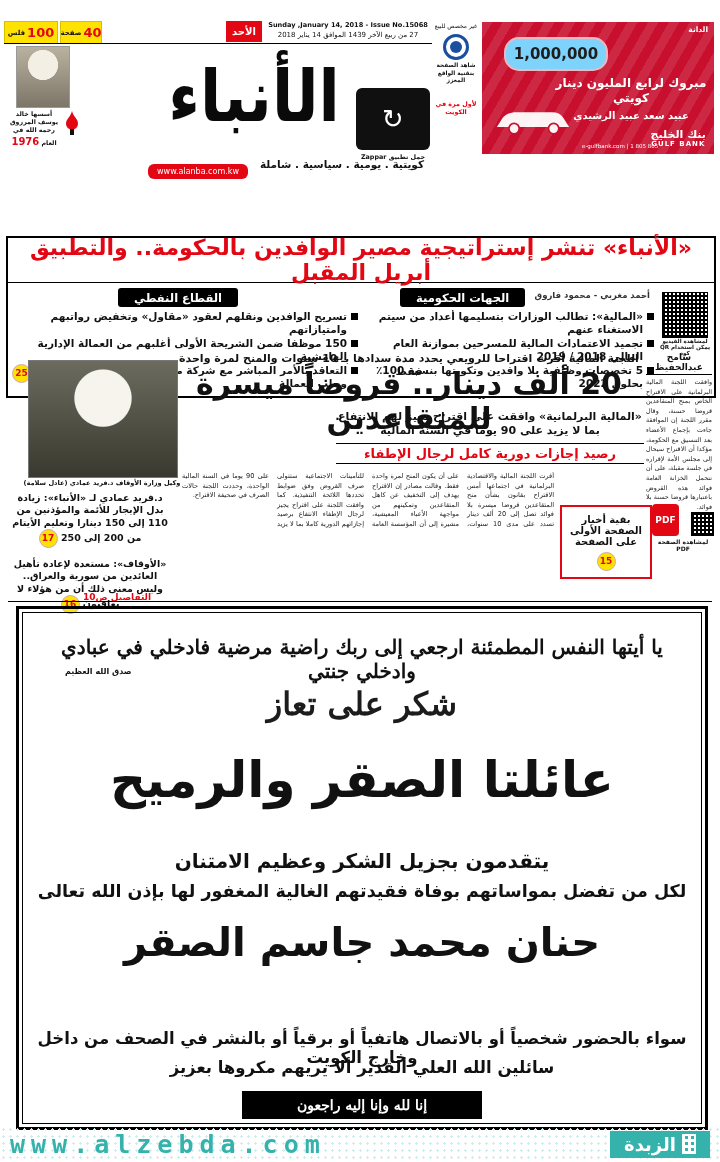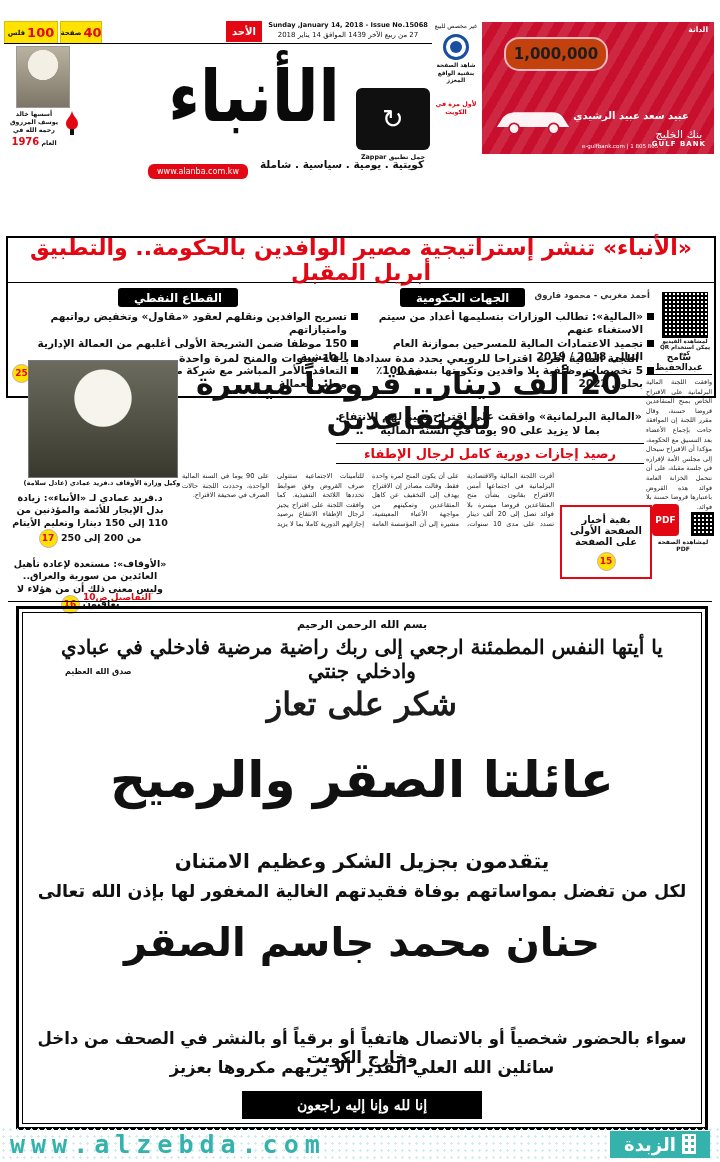--- a/index.html
+++ b/index.html
@@ -48,29 +48,29 @@
   .blue-circle{width:20px;height:20px;border:3px solid #1a4fa0;border-radius:50%;margin:2px auto;position:relative;}
   .blue-circle::after{content:"";position:absolute;inset:4px;border-radius:50%;background:#1a4fa0;}
   .view-line{font-size:5.8px;font-weight:bold;line-height:1.3;}
   .first-time{font-size:6.4px;color:#e30613;font-weight:bold;margin-top:15px;}
 
   
   .ad{position:absolute;left:482px;top:22px;width:232px;height:132px;background:#c8102e;overflow:hidden;}
   .ad::before{content:"";position:absolute;inset:0;
       background:repeating-linear-gradient(120deg,rgba(255,255,255,.10) 0 9px,transparent 9px 18px);}
   .ad-tag{position:absolute;top:3px;right:6px;color:#fff;font-size:7.5px;font-weight:bold;}
-  .ad-amount{position:absolute;top:15px;left:22px;width:100px;height:30px;background:#c2410c;border-radius:15px;
+  .ad-amount{position:absolute;top:15px;left:22px;width:100px;height:30px;background:#7dd3fc;border-radius:15px;
              border:2px solid #f0b7c0;display:flex;align-items:center;justify-content:center;
              font-weight:bold;font-size:15px;direction:ltr;color:#1d1d1d;}
   .ad-headline{position:absolute;top:54px;right:4px;width:158px;color:#fff;font-size:12px;font-weight:bold;
                text-align:center;line-height:1.25;}
   .ad-winner{position:absolute;top:88px;right:8px;width:150px;color:#fff;font-size:10px;font-weight:bold;text-align:center;}
   .ad-car{position:absolute;left:8px;bottom:16px;width:86px;height:36px;opacity:.95;}
   .ad-bank{position:absolute;bottom:5px;right:8px;color:#fff;text-align:center;line-height:1.1;}
-  .ad-bank-ar{font-size:11px;font-weight:normal;}
+  .ad-bank-ar{font-size:11px;font-weight:bold;}
   .ad-bank-en{font-size:7px;font-weight:bold;letter-spacing:1px;direction:ltr;}
   .ad-contact{position:absolute;bottom:5px;left:100px;color:#fff;font-size:5.5px;direction:ltr;}
 
   
   .lead-frame{position:absolute;left:6px;top:188px;width:706px;height:158px;border:2px solid #000;margin-top:48px;}
   .lead-headline{position:absolute;left:0;top:0;width:100%;height:44px;border-bottom:1px solid #000;
                  display:flex;align-items:center;justify-content:center;color:#e30613;font-weight:bold;
                  font-size:22px;text-align:center;}
   .pill{position:absolute;top:50px;background:#000;color:#fff;font-weight:bold;font-size:11.5px;height:19px;
         display:flex;align-items:center;justify-content:center;padding:0 16px;border-radius:3px;}
@@ -197,20 +197,21 @@
   <div class="gadget-caption">حمل تطبيق Zappar</div>
   <div class="ar-note">
     <div class="blue-circle"></div>
     <div class="view-line">شاهد الصفحة بتقنية الواقع المعزز</div>
     <div class="first-time">لأول مرة في الكويت</div>
   </div>
 
   <div class="ad">
     <div class="ad-tag">الدانة</div>
     <div class="ad-amount">1,000,000</div>
+    <div class="ad-headline">مبروك لرابع المليون دينار كويتي</div>
     <div class="ad-winner">عبيد سعد عبيد الرشيدي</div>
     <div class="ad-car">
       <svg width="86" height="36" viewBox="0 0 100 40">
         <path d="M8 28h84l-7-11c-2.5-4-7-6-13-6H30c-6 0-11 2-15 6z" fill="#fff"></path>
         <circle cx="28" cy="30" r="6" fill="#fff" stroke="#c8102e" stroke-width="2"></circle>
         <circle cx="74" cy="30" r="6" fill="#fff" stroke="#c8102e" stroke-width="2"></circle>
       </svg>
     </div>
     <div class="ad-bank">
       <div class="ad-bank-ar">بنك الخليج</div>
@@ -295,21 +296,20 @@
     <div class="pdf-row">
       <span class="pdf-qr"></span>
       <span class="pdf-icon">PDF</span>
     </div>
     <div class="pdf-caption">لمشاهدة الصفحة PDF</div>
   </div>
 
   <div class="story-rule"></div>
 
   <div class="obit">
-    <div class="c obit-basmala">بسم الله الرحمن الرحيم</div>
     <div class="c obit-verse">يا أيتها النفس المطمئنة ارجعي إلى ربك راضية مرضية فادخلي في عبادي وادخلي جنتي</div>
     <div class="obit-sadaq">صدق الله العظيم</div>
     <div class="c obit-thanks">شكر على تعاز</div>
     <div class="c obit-families">عائلتا الصقر والرميح</div>
     <div class="c obit-line1">يتقدمون بجزيل الشكر وعظيم الامتنان</div>
     <div class="c obit-line2">لكل من تفضل بمواساتهم بوفاة فقيدتهم الغالية المغفور لها بإذن الله تعالى</div>
     <div class="c obit-deceased">حنان محمد جاسم الصقر</div>
     <div class="c obit-line3">سواء بالحضور شخصياً أو بالاتصال هاتفياً أو برقياً أو بالنشر في الصحف من داخل وخارج الكويت</div>
     <div class="c obit-line4">سائلين الله العلي القدير ألا يريهم مكروها بعزيز</div>
     <div class="obit-band">إنا لله وإنا إليه راجعون</div>

